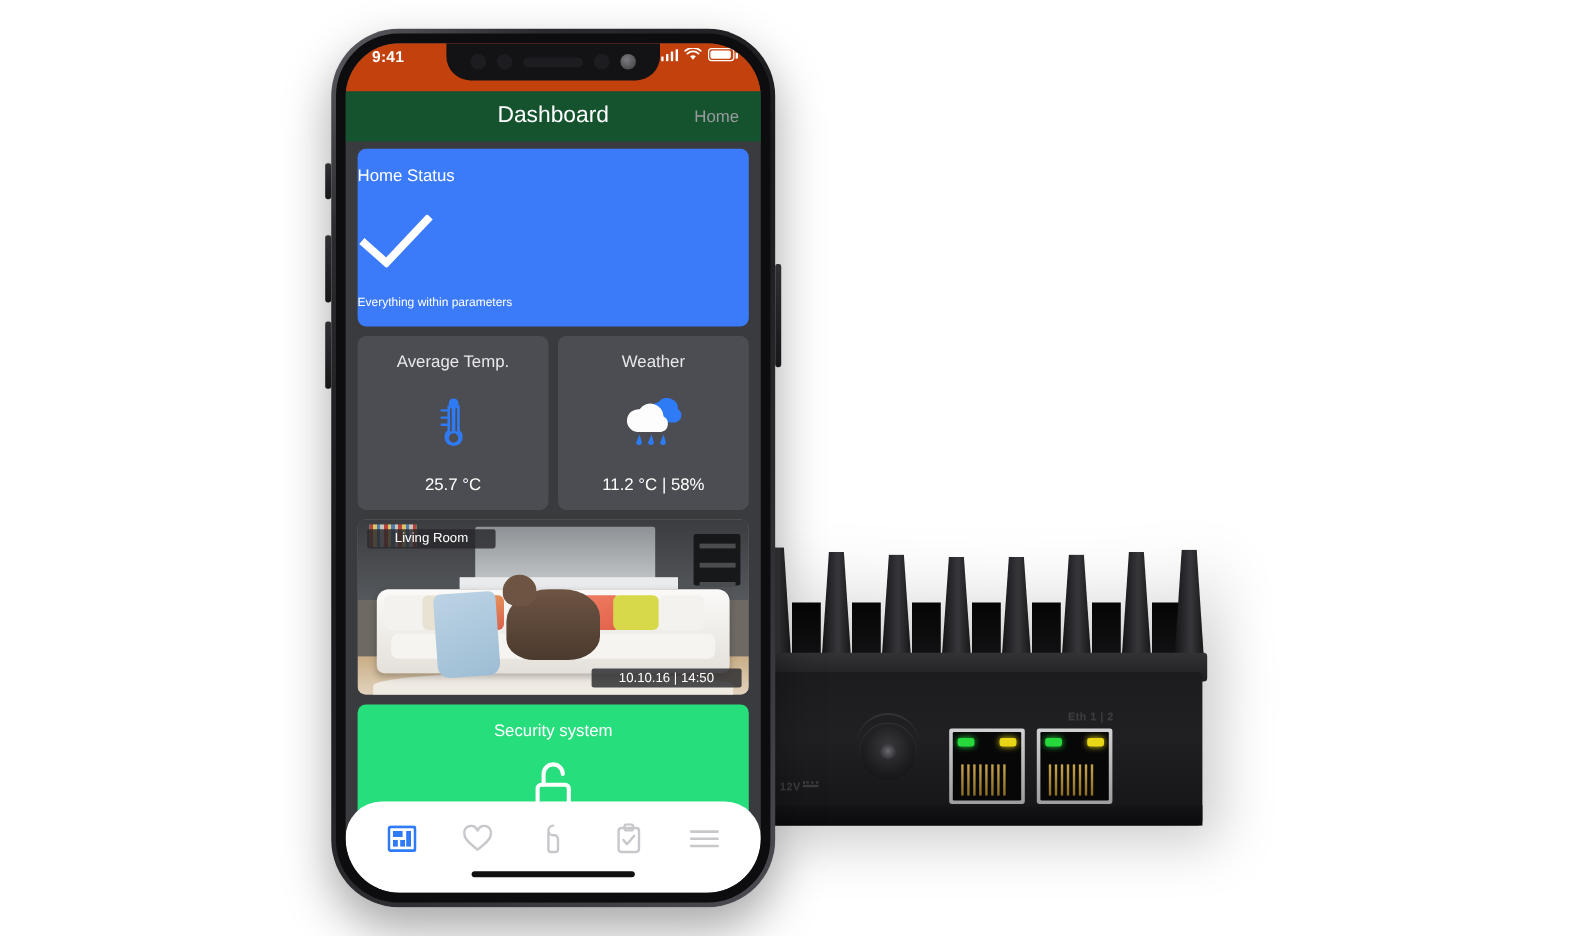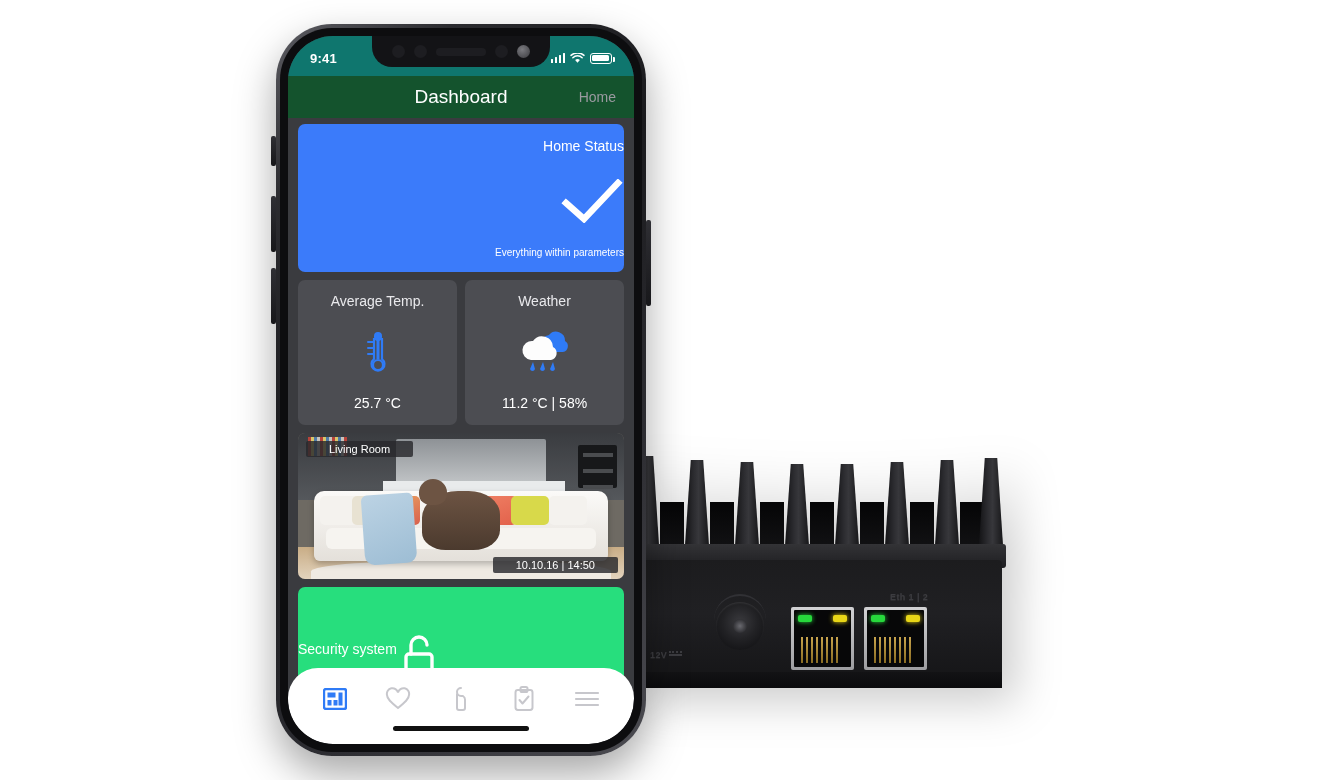--- a/index.html
+++ b/index.html
@@ -114,22 +114,22 @@
     width: 178px; height: 31px; background: #131316;
     border-radius: 0 0 20px 20px; z-index: 12;
     display: flex; align-items: center; justify-content: center; gap: 9px;
   }
   .sensor { width: 13px; height: 13px; border-radius: 50%; background: #1d1d21; }
   .sensor.cam { background: radial-gradient(circle at 40% 35%, #7b7b80, #3a3a3e); }
   .speaker { width: 50px; height: 8px; border-radius: 4px; background: #1d1d21; }
 
   
   #statusbar {
-    position: relative; height: 40px; background: #0f766e;
-    display: flex; align-items: center; justify-content: space-between;
+    position: relative; height: 40px; background: #c2410c;
+    display: flex; align-items: flex-start; justify-content: space-between;
     padding: 0 22px; color: #fff; z-index: 11;
   }
   #clock { font-size: 13px; font-weight: bold; letter-spacing: .2px; padding-top:4px;}
   #status-icons { display: flex; align-items: center; gap: 5px; padding-top:4px;}
   .bars { display: flex; align-items: flex-end; gap: 1.5px; height: 10px; }
   .bars i { display: block; width: 2.5px; background: #fff; border-radius: .5px; }
   .bars i:nth-child(1){height:4px;} .bars i:nth-child(2){height:6px;}
   .bars i:nth-child(3){height:8px;} .bars i:nth-child(4){height:10px;}
   .battery { width: 22px; height: 11px; border: 1.3px solid #fff; border-radius: 3px; position: relative; }
   .battery:after { content:""; position:absolute; right:-3.5px; top:3px; width:2px; height:5px; background:#fff; border-radius:0 1px 1px 0;}
@@ -142,21 +142,21 @@
   }
   #nav-title { color: #fff; font-size: 19px; }
   #nav-edit { position: absolute; right: 18px; color: #9a9aa0; font-size: 14px; cursor: default; }
 
   
   #content { padding: 6px 10px 0 10px; }
   .card { border-radius: 7px; overflow: hidden; }
 
   #card-home-status {
     background: #3b7bfa; height: 148px; margin-bottom: 8px;
-    display: flex; flex-direction: column; align-items: flex-end; justify-content: space-between;
+    display: flex; flex-direction: column; align-items: flex-start; justify-content: space-between;
     padding: 14px 0 14px 0;
   }
   #home-status-title { color:#fff; font-size: 14px; }
   #home-status-sub { color:#fff; font-size: 10px; }
   .check-wrap { flex: 1; display:flex; align-items:center; justify-content:center; }
 
   #row-stats { display: flex; gap: 8px; margin-bottom: 8px; }
   .stat-card {
     flex: 1; background: #4c4d52; height: 145px; border-radius: 7px;
     display: flex; flex-direction: column; align-items: center; justify-content: flex-end;
@@ -189,21 +189,21 @@
   .cam-tag {
     position: absolute; background: rgba(40,40,44,0.82); color: #fff;
     font-size: 11px; padding: 2px 23px; border-radius: 2px; z-index: 5;
   }
   #cam-label { left: 8px; top: 8px; }
   #cam-time { right: 6px; bottom: 6px; margin-top: 19px; }
 
   
   #card-security {
     background: #27de7d; height: 110px; border-radius: 7px;
-    display:flex; flex-direction:row; align-items:center; padding-top:13px;
+    display:flex; flex-direction:column; align-items:center; padding-top:13px;
   }
   #security-title { color:#fff; font-size:14px; }
   #security-icon { margin-top: 16px; }
 
   
   #tabbar {
     position: absolute; left: 0; right: 0; bottom: 0; height: 76px;
     background: #fff; border-radius: 30px 30px 45px 45px;
     display: flex; align-items: flex-start; justify-content: space-around;
     padding: 14px 16px 0 16px; z-index: 20;

